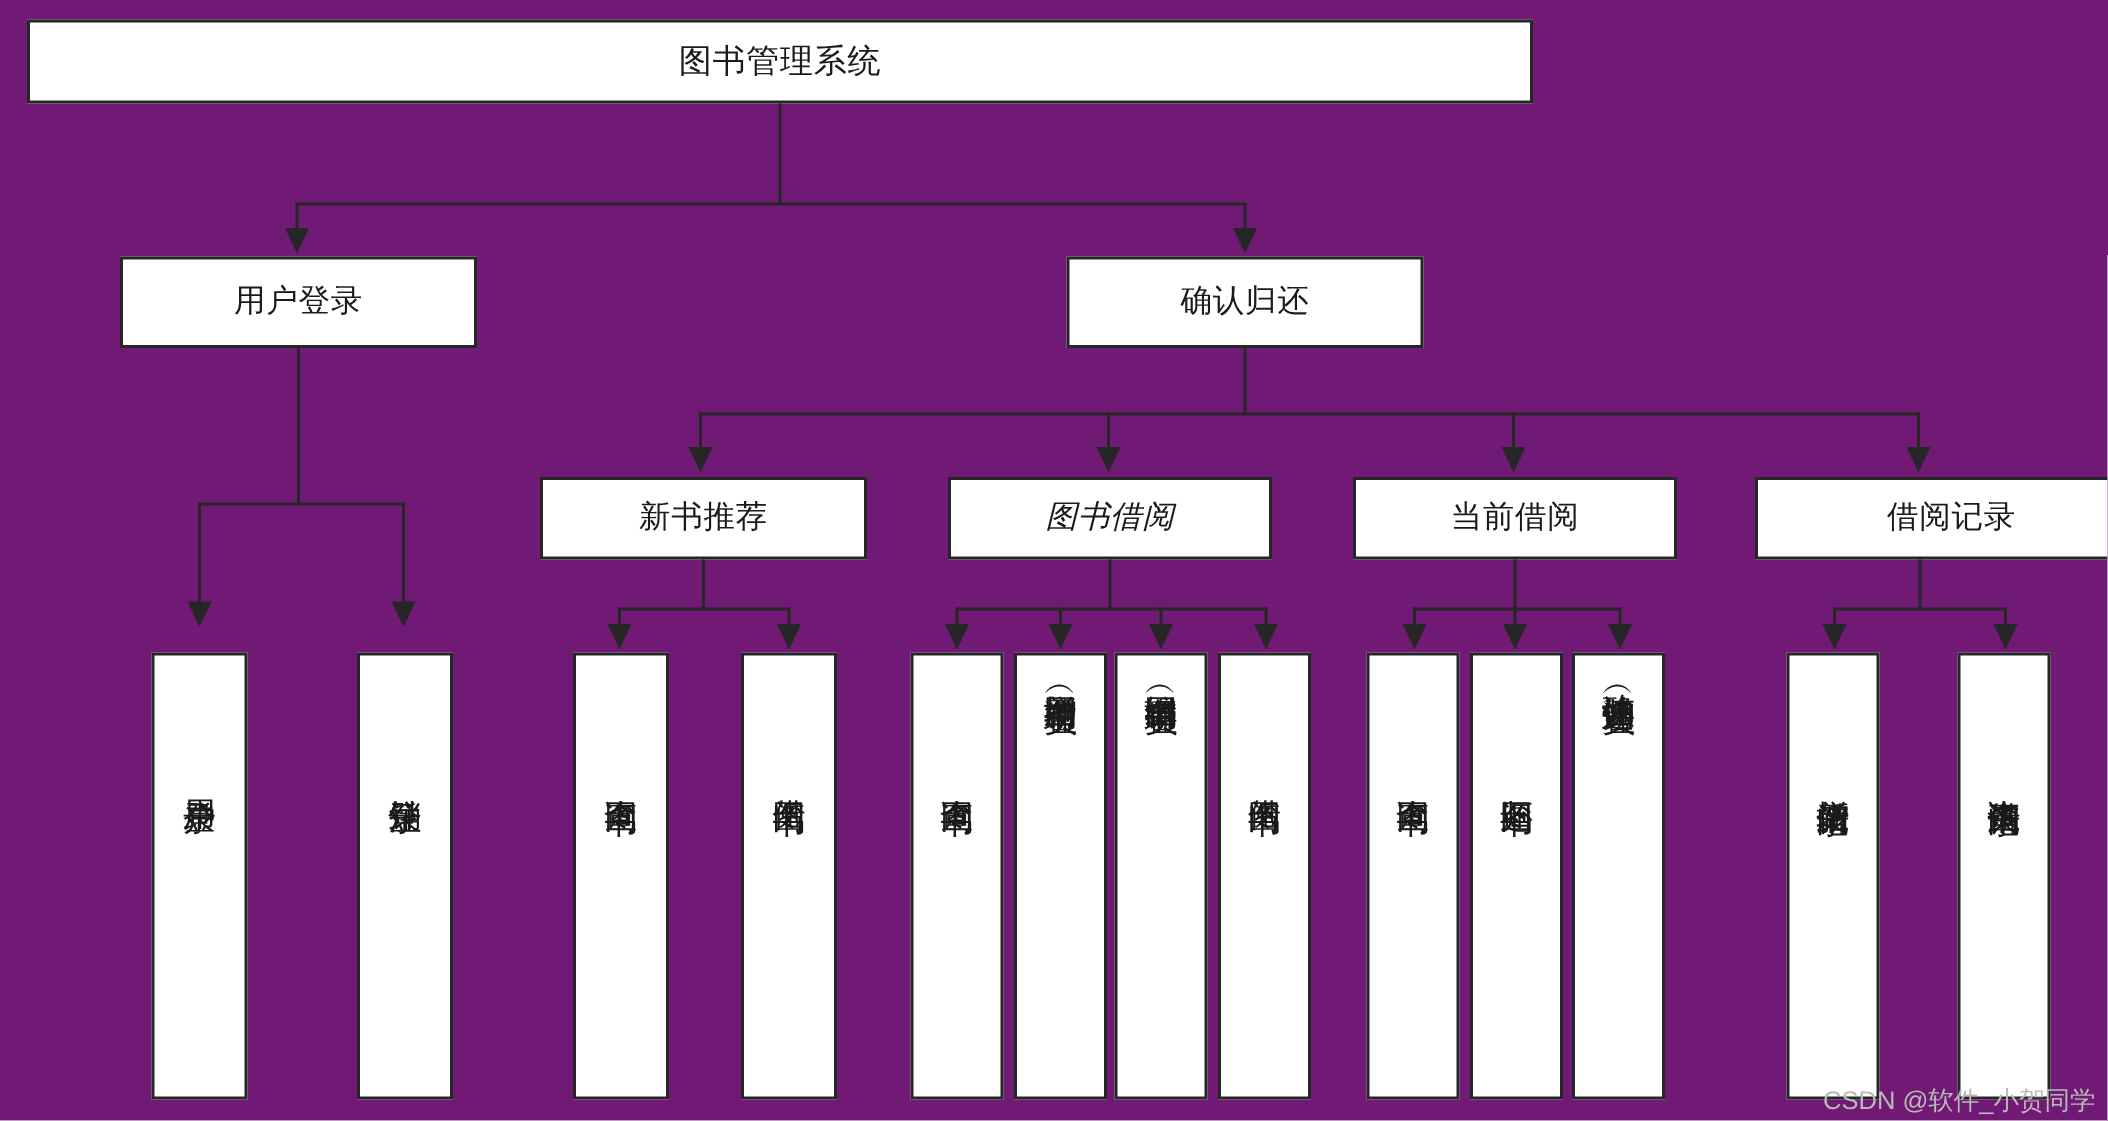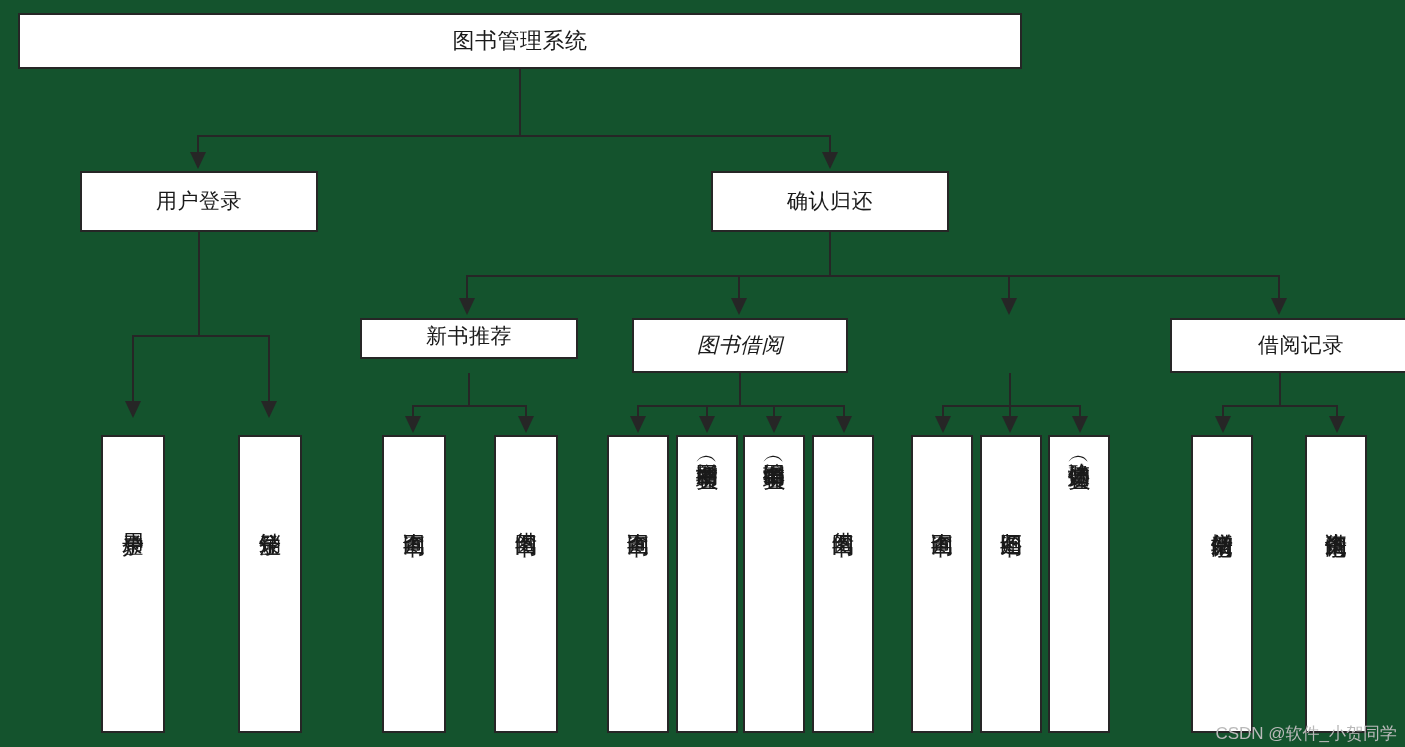--- a/index.html
+++ b/index.html
@@ -8,21 +8,21 @@
     padding: 0;
     background: #ffffff;
   }
   body {
     font-family: "Liberation Sans", "DejaVu Sans", sans-serif;
   }
   #canvas {
     position: relative;
     width: 1405px;
     height: 747px;
-    background: #14532d;
+    background: #701a75;
     overflow: hidden;
   }
   
   .node {
     position: absolute;
     box-sizing: border-box;
     border: 2px solid #262626;
     background: #ffffff;
     display: flex;
     align-items: center;
@@ -122,25 +122,28 @@
   <div class="hline" style="left:466px; top:275px; width:814px; height:2px;"></div>
   <div class="vline" style="left:466px; top:275px; width:2px; height:25px;"></div>
   <div class="arrow" style="left:459px; top:298px;"></div>
   <div class="vline" style="left:738px; top:275px; width:2px; height:25px;"></div>
   <div class="arrow" style="left:731px; top:298px;"></div>
   <div class="vline" style="left:1008px; top:275px; width:2px; height:25px;"></div>
   <div class="arrow" style="left:1001px; top:298px;"></div>
   <div class="vline" style="left:1278px; top:275px; width:2px; height:25px;"></div>
   <div class="arrow" style="left:1271px; top:298px;"></div>
 
-  <div class="node level3" style="left:360px; top:318px; width:218px; height:41px;font-family:Liberation Mono, monospace;">
+  <div class="node level3" style="left:360px; top:318px; width:218px; height:55px;">
     <span class="label">新书推荐</span>
   </div>
   <div class="node level3" style="left:632px; top:318px; width:216px; height:55px;font-style:italic;">
     <span class="label">图书借阅</span>
+  </div>
+  <div class="node level3" style="left:902px; top:318px; width:216px; height:55px;">
+    <span class="label">当前借阅</span>
   </div>
   <div class="node level3" style="left:1170px; top:318px; width:262px; height:55px;">
     <span class="label">借阅记录</span>
   </div>
 
   <div class="vline" style="left:468px; top:373px; width:2px; height:33px;"></div>
   <div class="hline" style="left:412px; top:405px; width:115px; height:2px;"></div>
   <div class="vline" style="left:412px; top:405px; width:2px; height:14px;"></div>
   <div class="arrow" style="left:405px; top:416px;"></div>
   <div class="vline" style="left:525px; top:405px; width:2px; height:14px;"></div>

